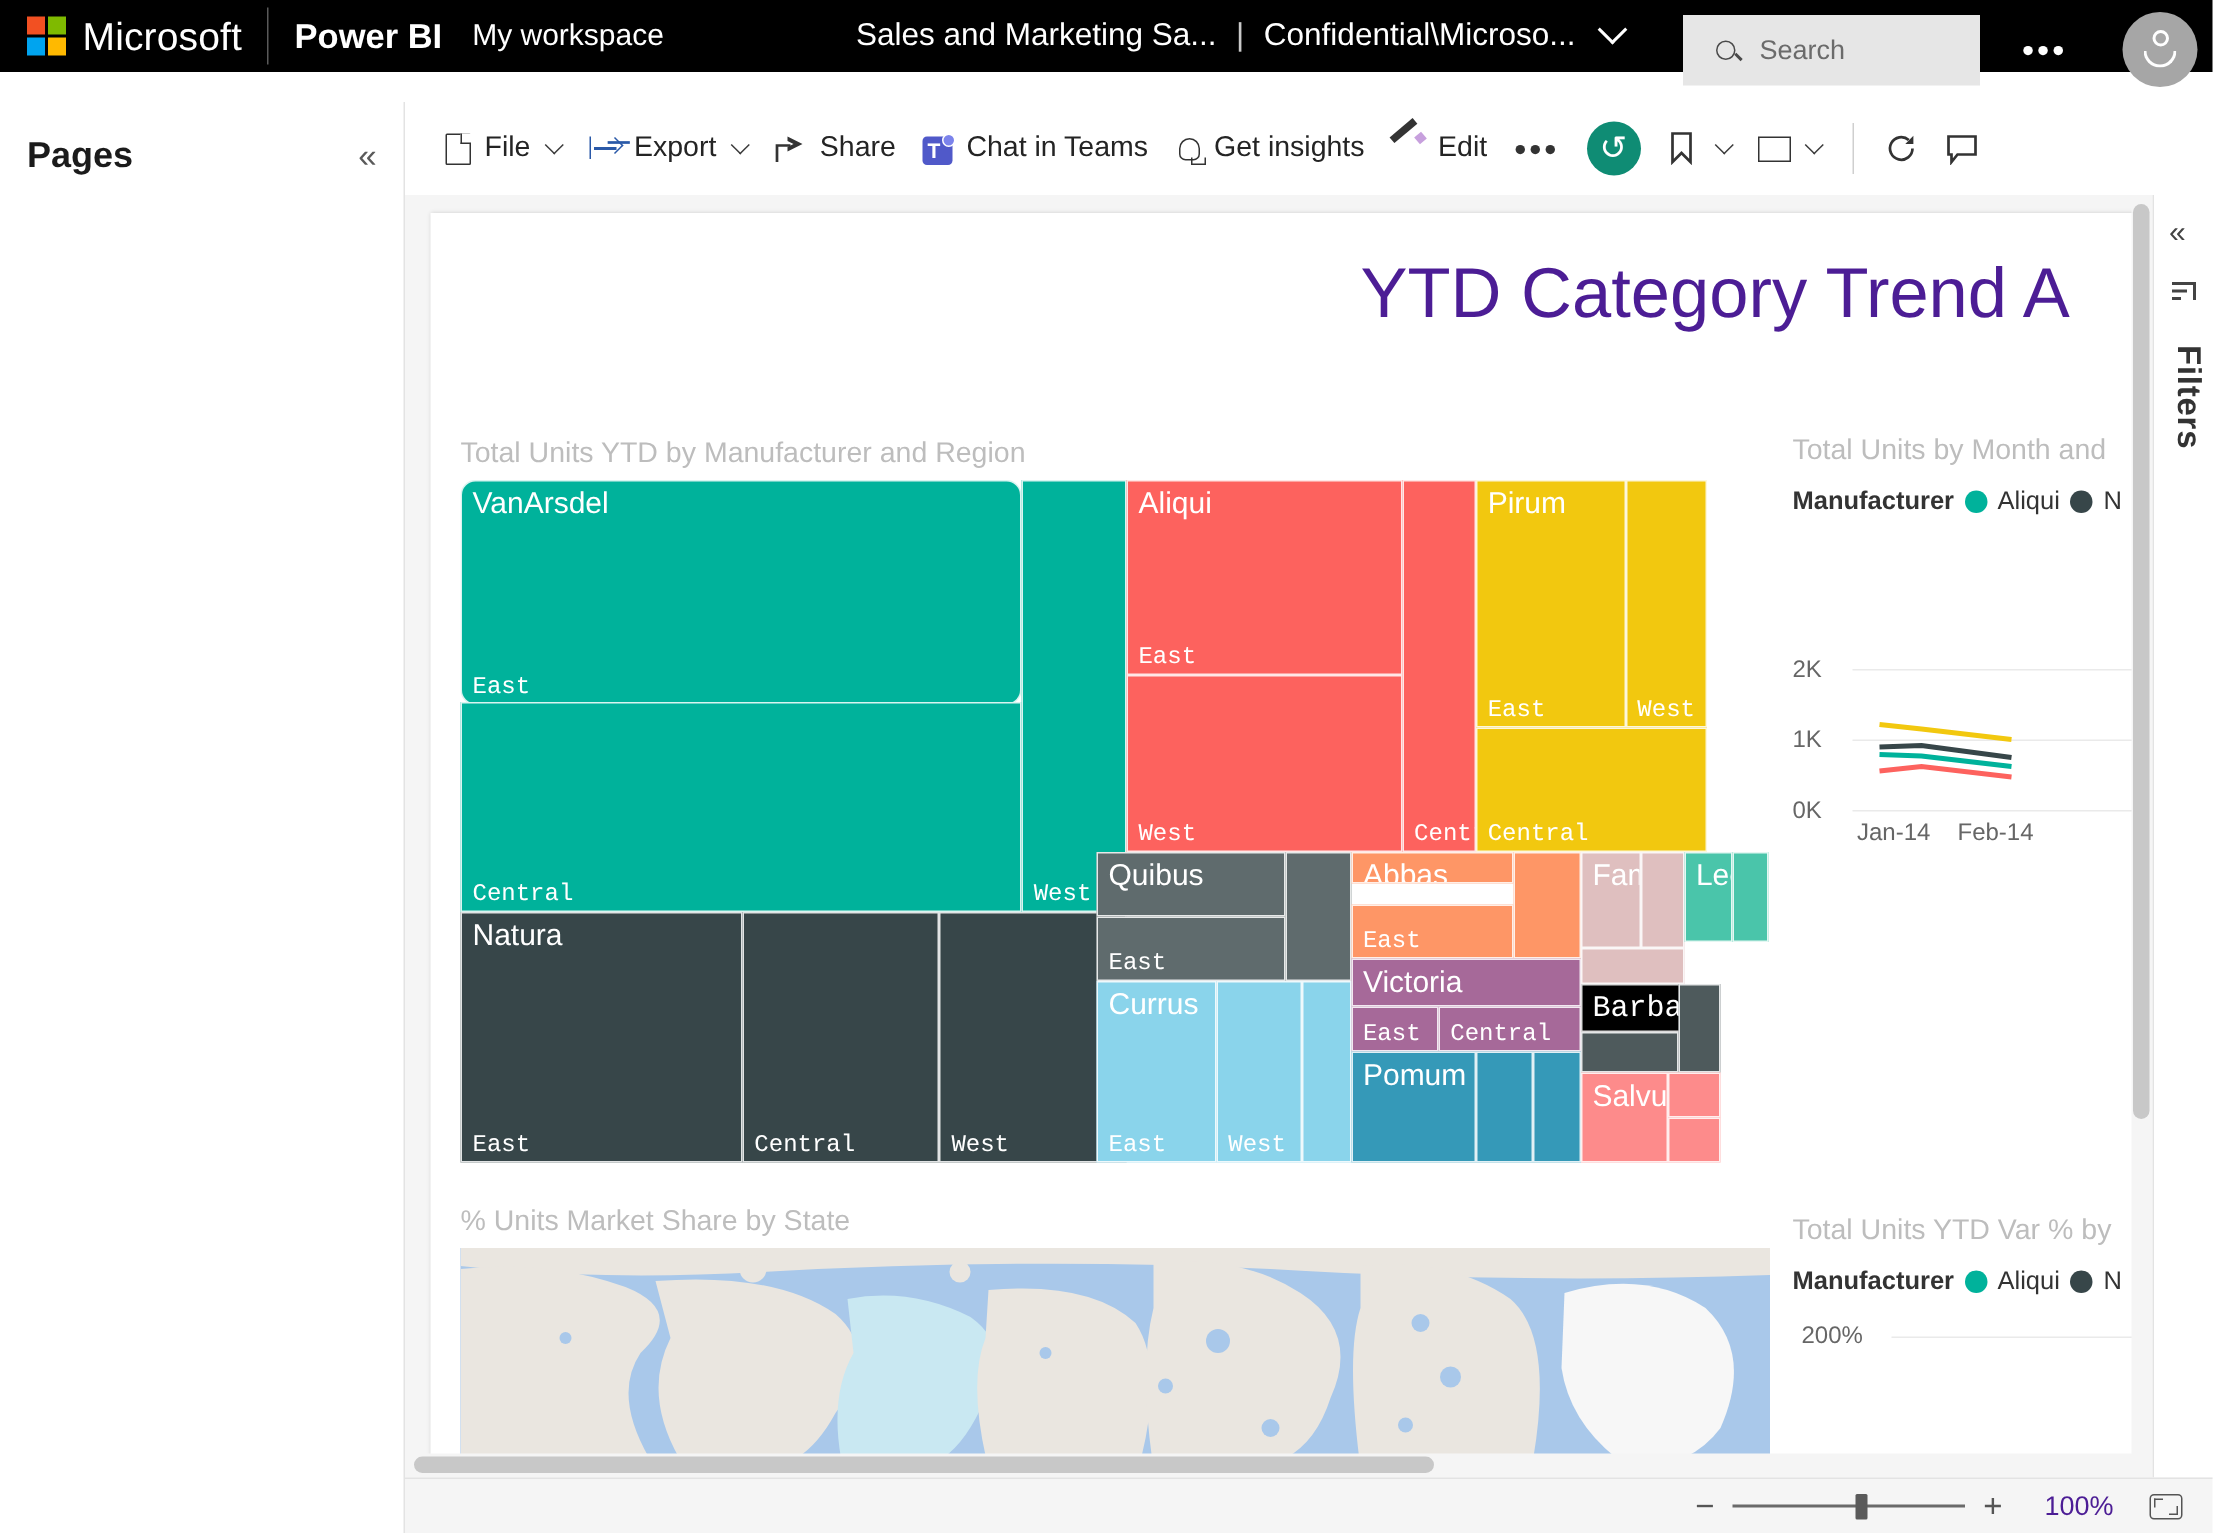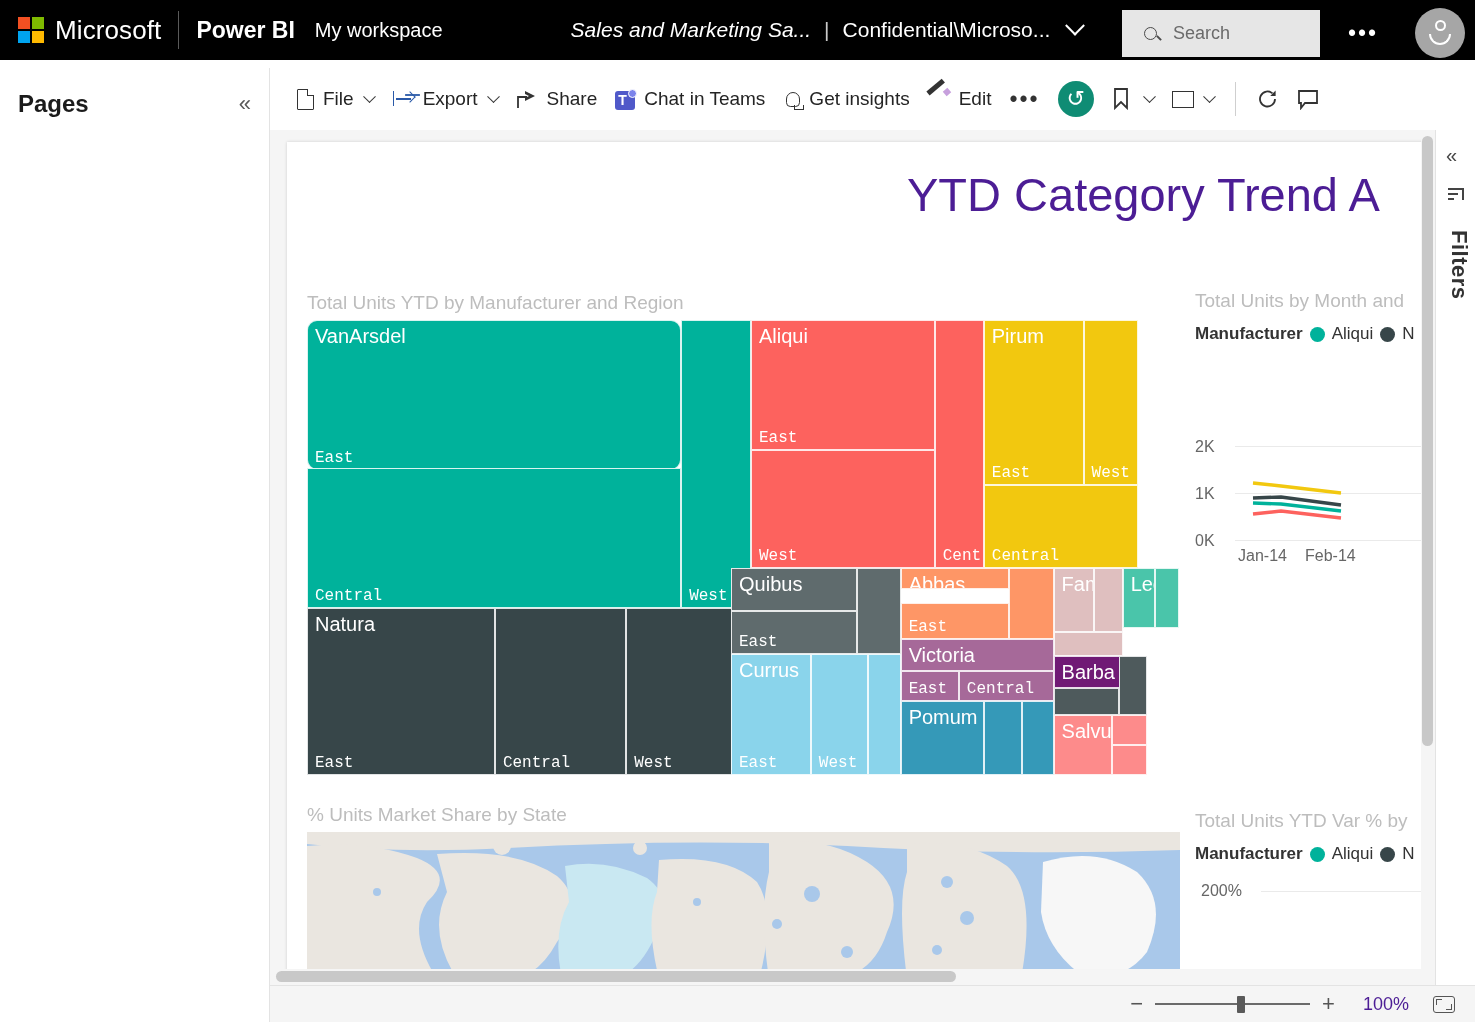--- a/index.html
+++ b/index.html
@@ -5,36 +5,36 @@
   * { box-sizing: border-box; margin: 0; padding: 0; }
   html, body {
     width: 1475px; height: 1022px;
     overflow: hidden;
     font-family: "Liberation Sans", sans-serif;
     background: #ffffff;
   }
 
   
   .topbar {
-    position: absolute; left: 0; top: 0; width: 1475px; height: 60px;
+    position: absolute; left: 0; top: 0; width: 1475px; height: 48px;
     background: #000000;
     display: flex; align-items: center;
   }
   .ms-logo-wrap { display: flex; align-items: center; margin-left: 18px; }
   .ms-squares { width: 26px; height: 26px; display: grid; grid-template-columns: 1fr 1fr; grid-template-rows: 1fr 1fr; gap: 2px; }
   .ms-squares i { display: block; }
   .ms-squares i:nth-child(1) { background: #f25022; }
   .ms-squares i:nth-child(2) { background: #7fba00; }
   .ms-squares i:nth-child(3) { background: #00a4ef; }
   .ms-squares i:nth-child(4) { background: #ffb900; }
   .ms-word { color: #fff; font-size: 26px; margin-left: 11px; font-weight: 400; letter-spacing: .1px; }
   .tb-div { width: 1px; height: 38px; background: #5a5a5a; margin: 0 17px; }
   .pbi-word { color: #fff; font-size: 23px; font-weight: 700; }
   .workspace { color: #fff; font-size: 20px; margin-left: 20px; font-weight: 400; }
-  .report-name { color: #fff; font-size: 21px; margin-left: 128px; font-weight: 400; white-space: nowrap; font-style: italic;}
+  .report-name { color: #fff; font-size: 21px; margin-left: 128px; font-weight: 400; white-space: nowrap;}
   .pipe { color: #c9c9c9; font-size: 21px; margin: 0 13px; }
   .sensitivity { color: #fff; font-size: 21px; font-weight: 400; white-space: nowrap; }
   .chev-down {
     display: inline-block; width: 14px; height: 14px; margin-left: 18px;
     border-right: 2px solid #ffffff; border-bottom: 2px solid #ffffff;
     transform: rotate(45deg) translate(-3px,-3px);
   }
   .searchbox {
     position: absolute; left: 1122px; top: 10px; width: 198px; height: 47px;
     background: #e6e6e6; display: flex; align-items: center; padding-left: 22px;
@@ -388,21 +388,21 @@
         <div class="tm" style="left: 715.029px; top: 380.835px; width: 31.5943px; height: 74.165px; background: rgb(53, 153, 184);"></div>
         <div class="tm" style="left: 746.623px; top: 247.975px; width: 40.74px; height: 64.155px; background: rgb(223, 191, 191);">
           <span class="mfr">Fama</span>
         </div>
         <div class="tm" style="left: 787.363px; top: 247.975px; width: 28.2686px; height: 64.155px; background: rgb(223, 191, 191);"></div>
         <div class="tm" style="left: 746.623px; top: 312.13px; width: 69.0086px; height: 23.66px; background: rgb(223, 191, 191);"></div>
         <div class="tm" style="left: 815.631px; top: 247.975px; width: 32.4257px; height: 60.515px; background: rgb(74, 197, 170);">
           <span class="mfr">Leo</span>
         </div>
         <div class="tm" style="left: 848.057px; top: 247.975px; width: 24.1114px; height: 60.515px; background: rgb(74, 197, 170);"></div>
-        <div class="tm" style="left: 746.623px; top: 335.79px; width: 88px; height: 31.85px; background: #701a75;">
+        <div class="tm" style="left: 746.623px; top: 335.79px; width: 88px; height: 31.85px; background: #000000; font-family: Liberation Mono, monospace;">
           <span class="mfr">Barba</span>
         </div>
         <div class="tm" style="left: 746.623px; top: 367.64px; width: 65.6829px; height: 27.755px; background: rgb(78, 90, 92);"></div>
         <div class="tm" style="left: 812.306px; top: 335.79px; width: 27.4371px; height: 59.605px; background: rgb(78, 90, 92);"></div>
         <div class="tm" style="left: 746.623px; top: 395.395px; width: 58.2px; height: 59.605px; background: rgb(253, 139, 139);">
           <span class="mfr">Salvus</span>
         </div>
         <div class="tm" style="left: 804.823px; top: 395.395px; width: 34.92px; height: 29.575px; background: rgb(253, 139, 139);"></div>
         <div class="tm" style="left: 804.823px; top: 424.97px; width: 34.92px; height: 30.03px; background: rgb(253, 139, 139);"></div>
       </div>

